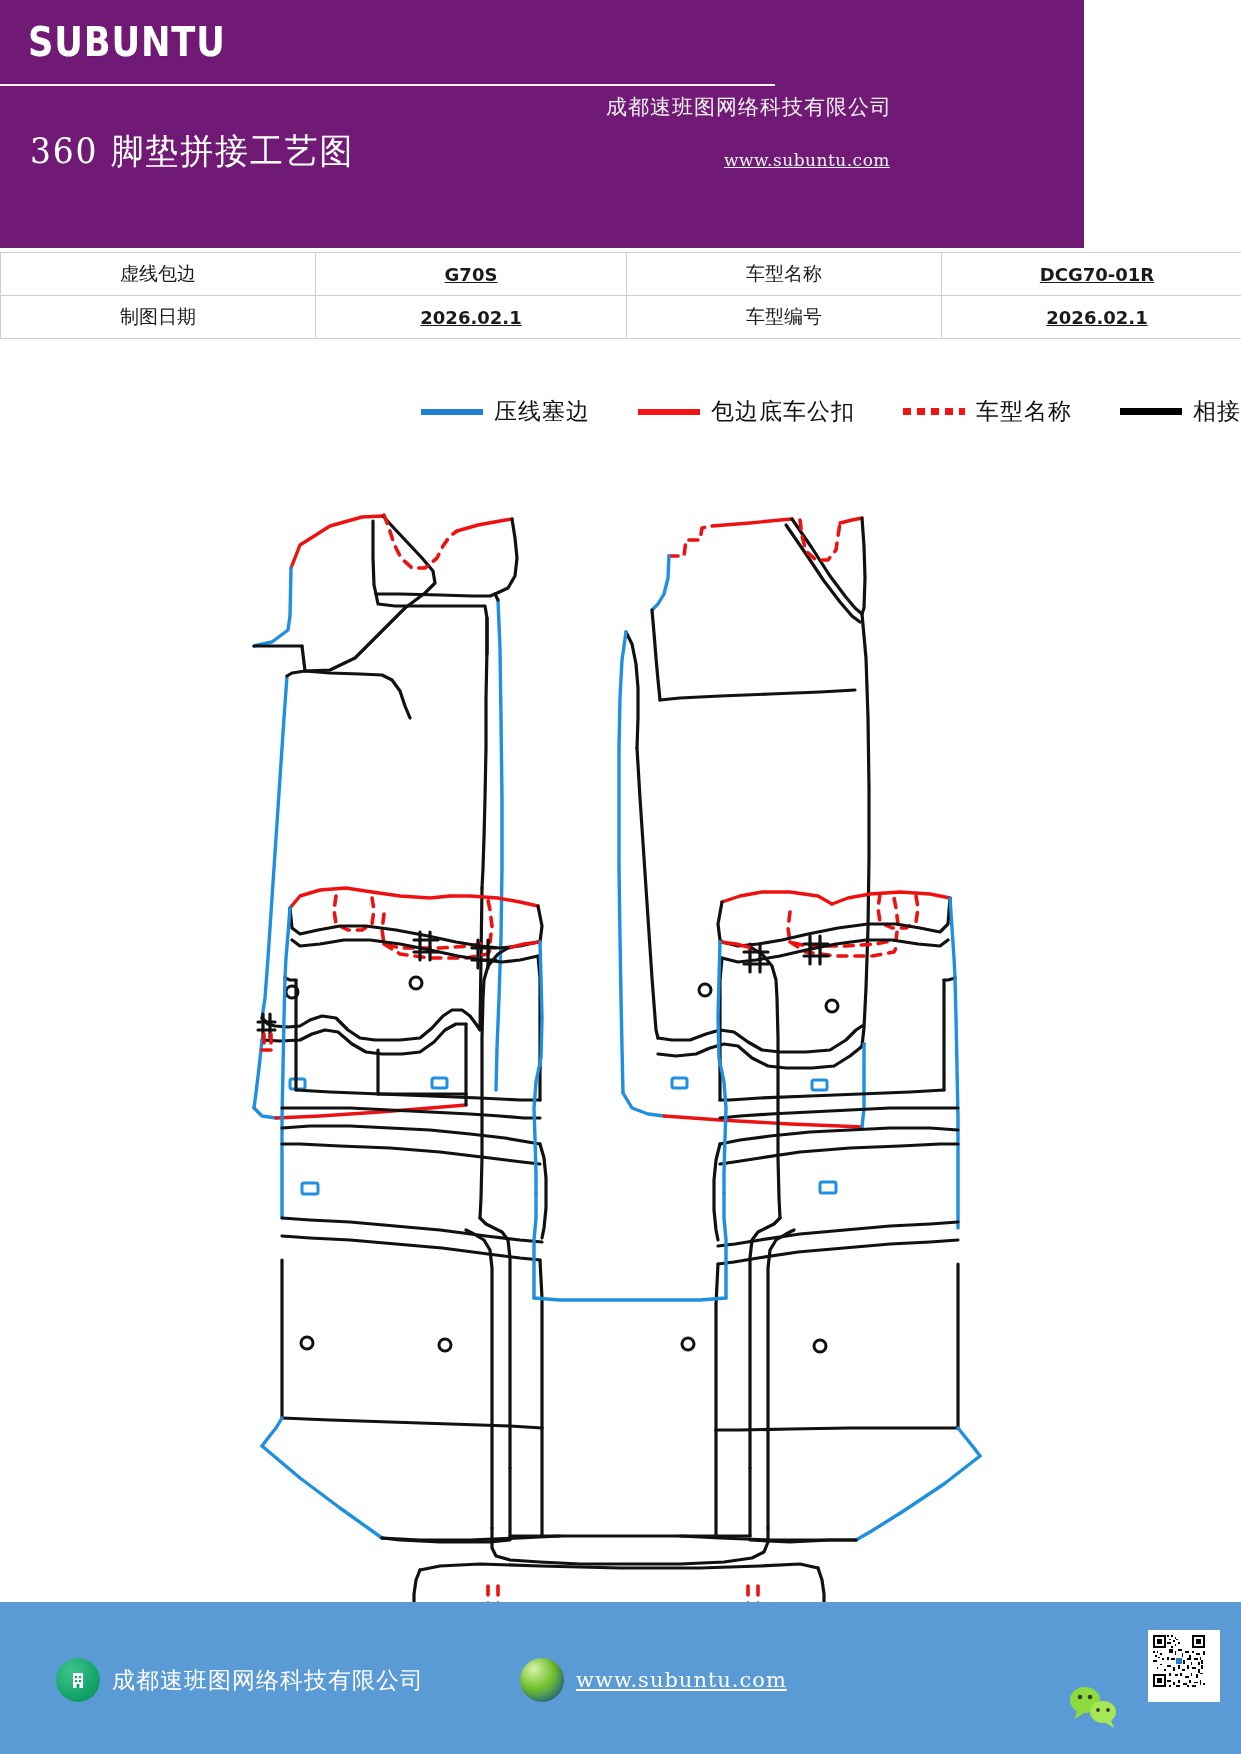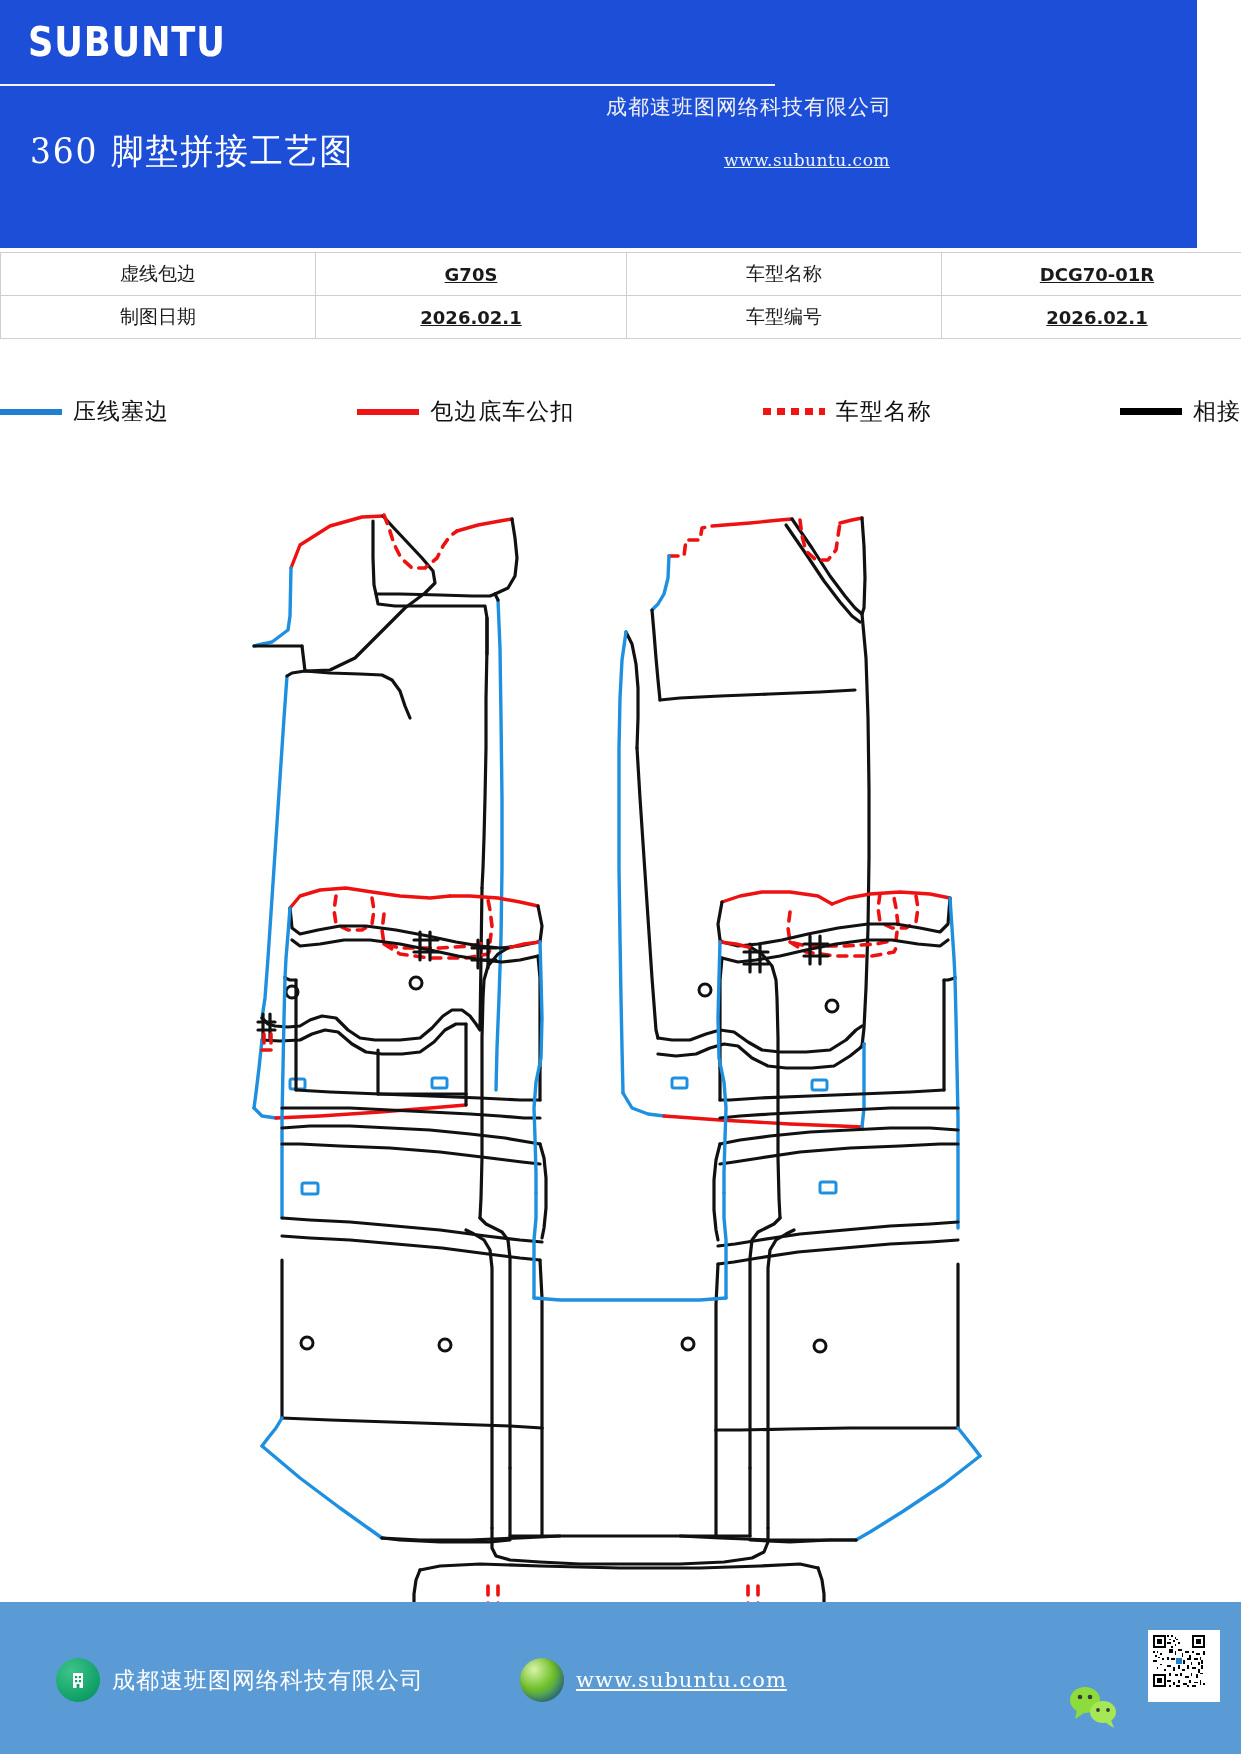--- a/index.html
+++ b/index.html
@@ -7,22 +7,22 @@
     width:1241px;height:1754px;
     background:#ffffff;
     font-family:"Liberation Serif","DejaVu Serif",serif;
     overflow:hidden;
     position:relative;
   }
   .page{position:relative;width:1241px;height:1754px;}
 
   
   .header{
-    position:absolute;left:0;top:0;width:1197px;height:248px;
-    background:#1d4ed8;
+    position:absolute;left:0;top:0;width:1084px;height:248px;
+    background:#701a75;
   }
   .brand{
     position:absolute;left:28px;top:18px;
     font-family:"DejaVu Sans","Liberation Sans",sans-serif;
     font-weight:bold;font-size:41px;letter-spacing:1px;color:#ffffff;
     transform:scaleX(0.86);transform-origin:left center;
     text-shadow:0 1px 0 rgba(0,0,0,.08);
   }
   .hrule{
     position:absolute;left:0px;top:84px;width:775px;height:2px;
@@ -67,21 +67,21 @@
     height:40px;text-align:center;vertical-align:middle;
     font-size:19px;color:#1a1a1a;
     font-family:"DejaVu Serif","Liberation Serif",serif;
   }
   .info-table td.lbl{width:312px;}
   .info-table td.val{width:308px;font-family:"DejaVu Sans","Liberation Sans",sans-serif;font-size:18px;font-weight:bold;text-decoration:underline;}
 
   
   .legend{
     position:absolute;left:0;top:396px;width:1241px;
-    display:flex;justify-content:space-between;align-items:center;gap:48px;
+    display:flex;justify-content:flex-end;align-items:center;gap:48px;
   }
   .legend-item{display:flex;align-items:center;gap:11px;}
   .swatch{display:block;width:62px;height:6px;}
   .swatch.blue{background:#1f7fd0;}
   .swatch.red{background:#f01414;}
   .swatch.black{background:#000000;height:7px;}
   .swatch.dotted{
     height:7px;background:none;
     background-image:repeating-linear-gradient(to right,#f01414 0 8px,transparent 8px 14px);
   }

